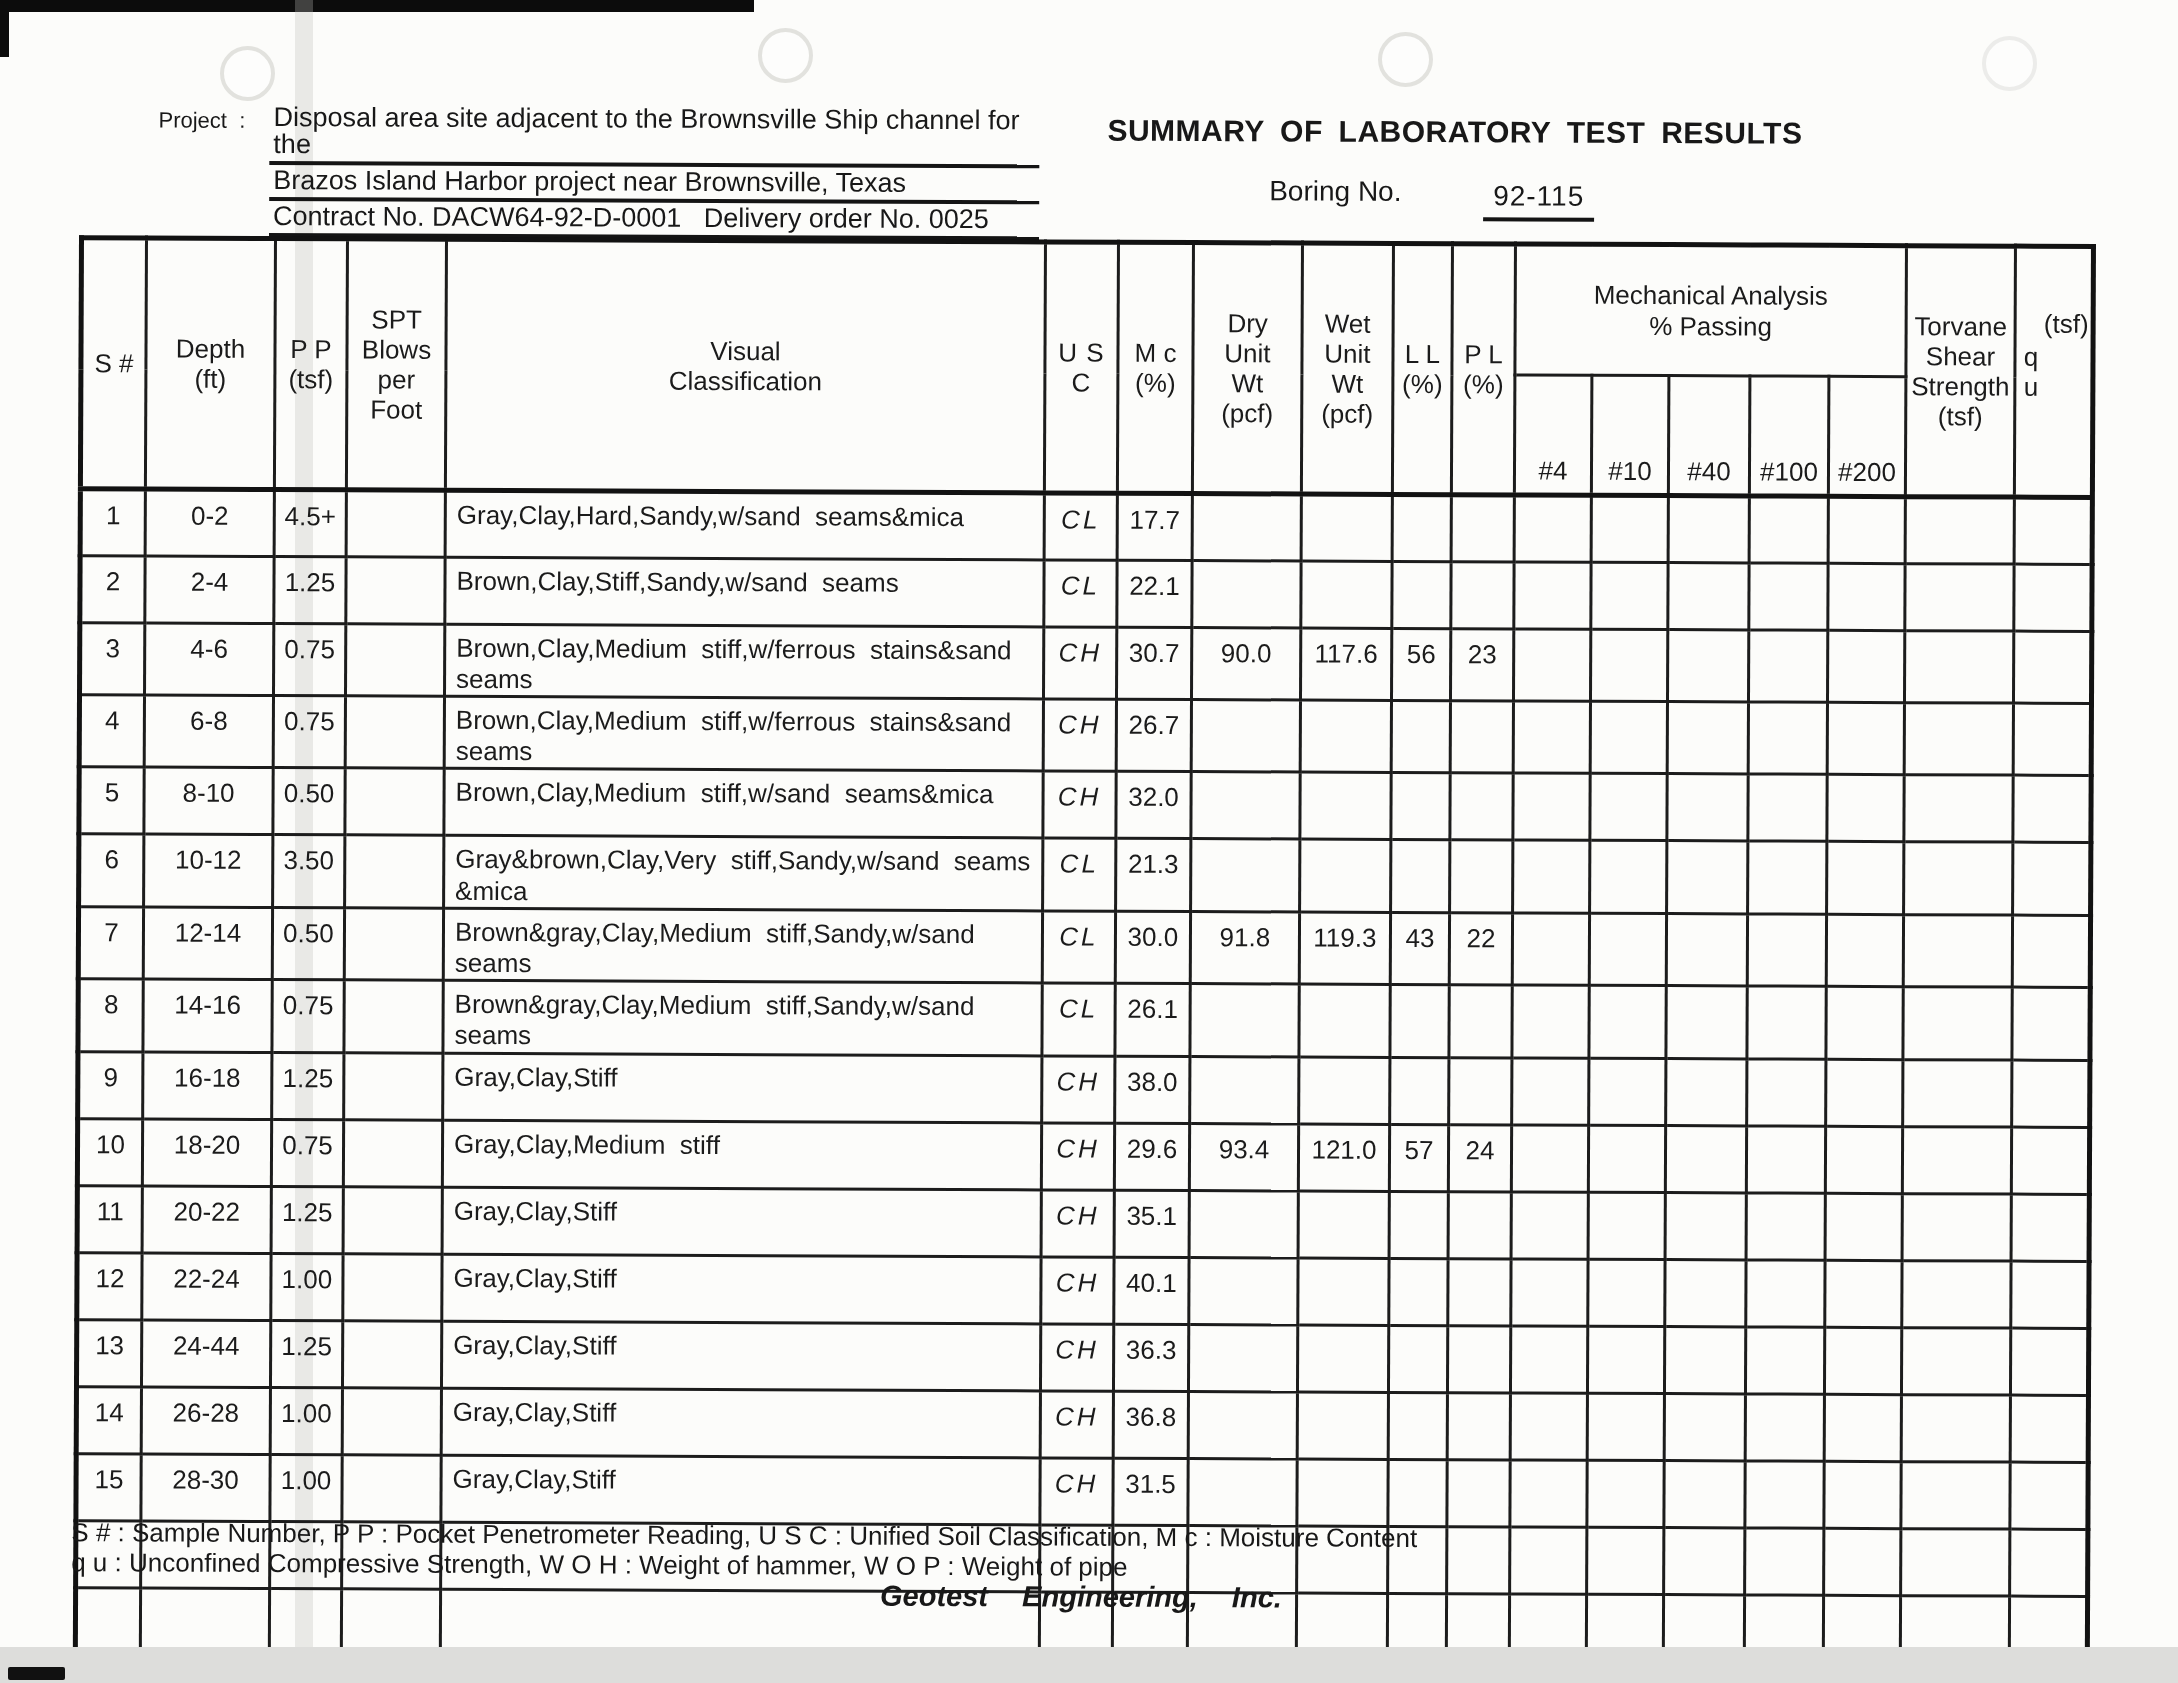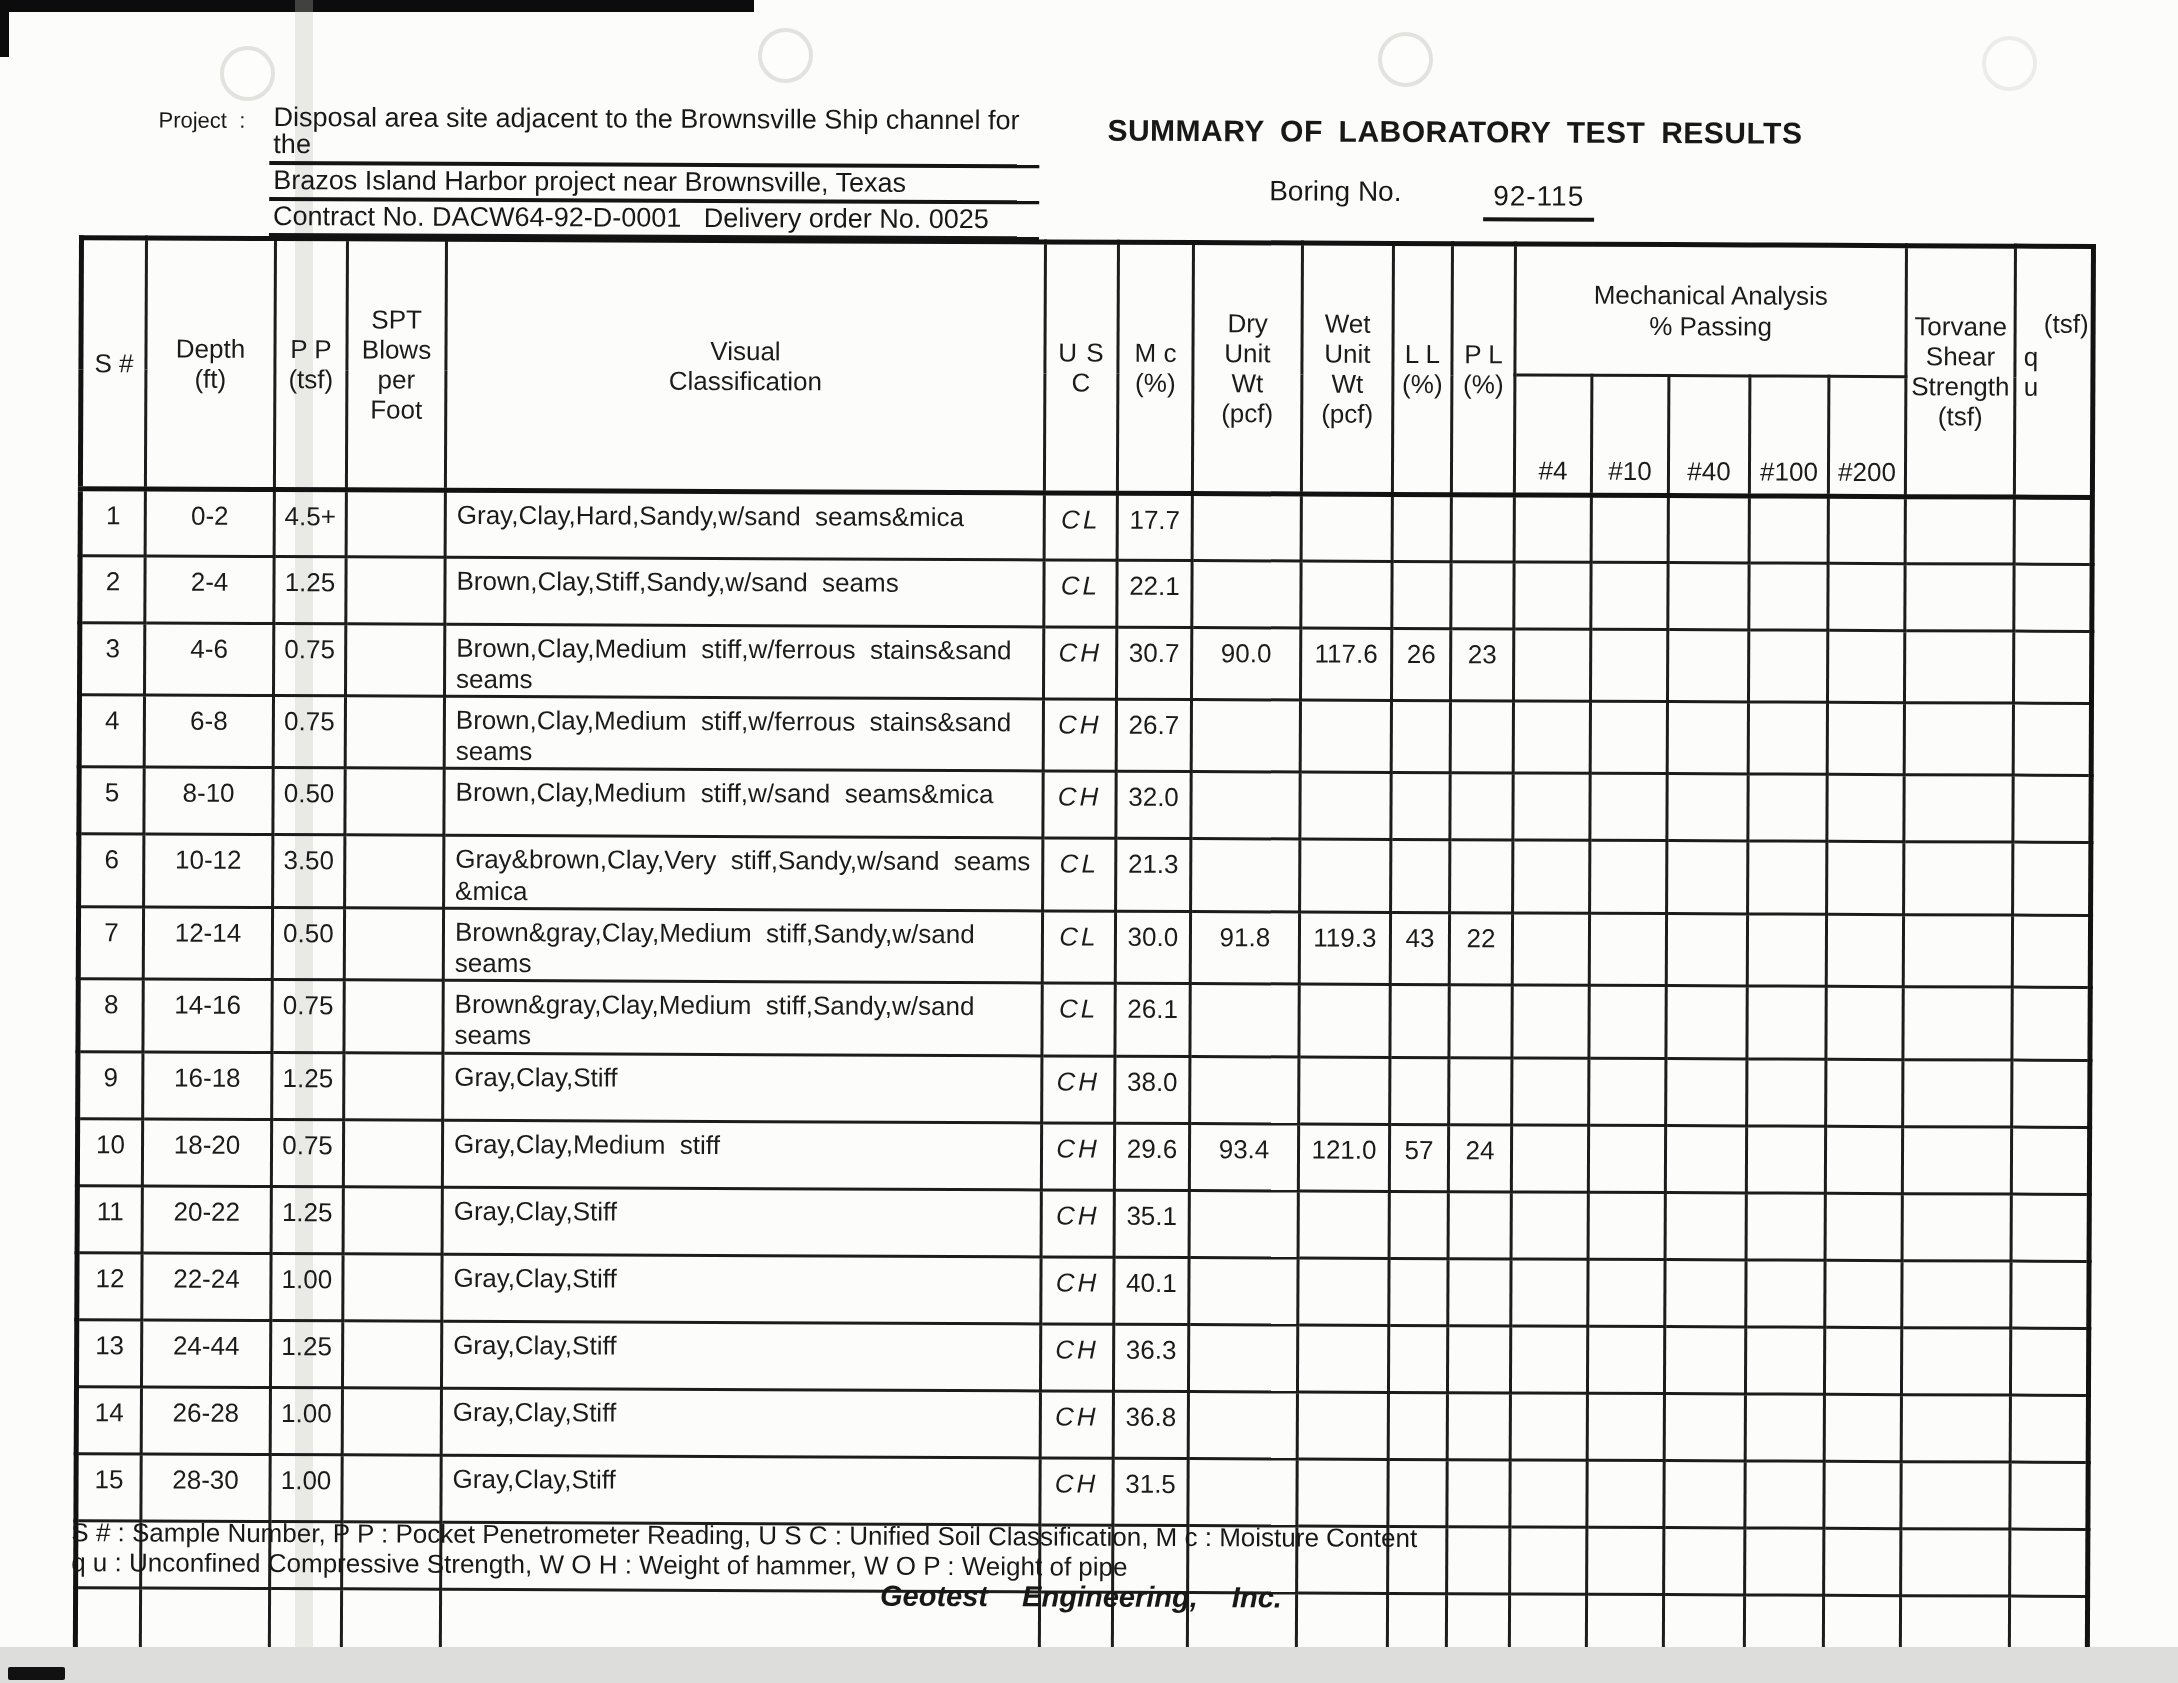--- a/index.html
+++ b/index.html
@@ -202,21 +202,21 @@
     <td class="c">3</td>
     <td class="c">4-6</td>
     <td class="c">0.75</td>
     <td class="c"></td>
     <td class="visual">Brown,Clay,Medium  stiff,w/ferrous  stains&amp;sand
 seams</td>
     <td class="c usc">CH</td>
     <td class="c">30.7</td>
     <td class="c">90.0</td>
     <td class="c">117.6</td>
-    <td class="c">26</td>
+    <td class="c">56</td>
     <td class="c">23</td>
     <td class="c"></td>
     <td class="c"></td>
     <td class="c"></td>
     <td class="c"></td>
     <td class="c"></td>
     <td class="c"></td>
     <td class="c"></td>
   </tr>
           <tr>

